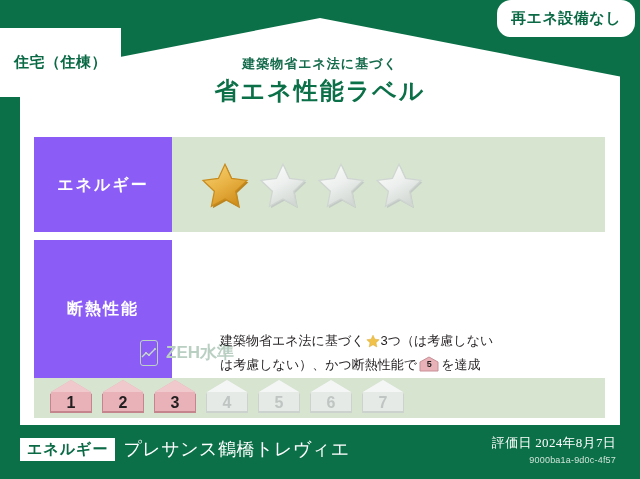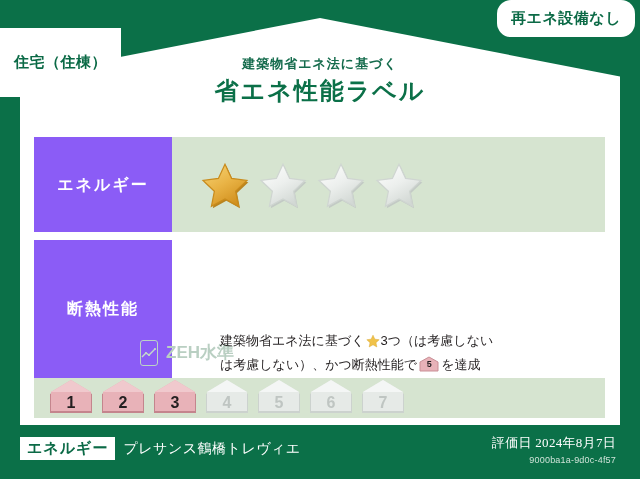--- a/index.html
+++ b/index.html
@@ -64,21 +64,21 @@
   .inline-house{display:inline-block;position:relative;width:20px;height:16px;vertical-align:-3px;margin:0 2px;}
   .inline-house svg{position:absolute;left:0;top:0;}
   .inline-house i{position:absolute;left:0;top:0;width:20px;height:16px;display:flex;
       align-items:flex-end;justify-content:center;font-style:normal;font-size:9px;
       font-weight:bold;color:#231f20;padding-bottom:1px;box-sizing:border-box;}
 
   
   .footer-left{position:absolute;left:20px;top:437px;display:flex;align-items:center;gap:8px;}
   .self-eval{background:#ffffff;color:#0b6a46;font-weight:bold;font-size:15px;
       padding:2px 7px;letter-spacing:1px;}
-  .bldg-name{color:#ffffff;font-size:14px;letter-spacing:.5px;}
+  .bldg-name{color:#ffffff;font-size:18px;letter-spacing:.5px;}
   .footer-right{position:absolute;right:24px;top:434px;text-align:right;}
   .eval-date{color:#ffffff;font-size:13px;letter-spacing:.3px;font-family:Liberation Serif, serif;}
   .eval-id{color:#cfe3d8;font-size:9px;letter-spacing:.2px;margin-top:3px;}
 </style>
 </head>
 <body>
 
 <div id="label-root">
 
   <div class="house-panel"></div>

